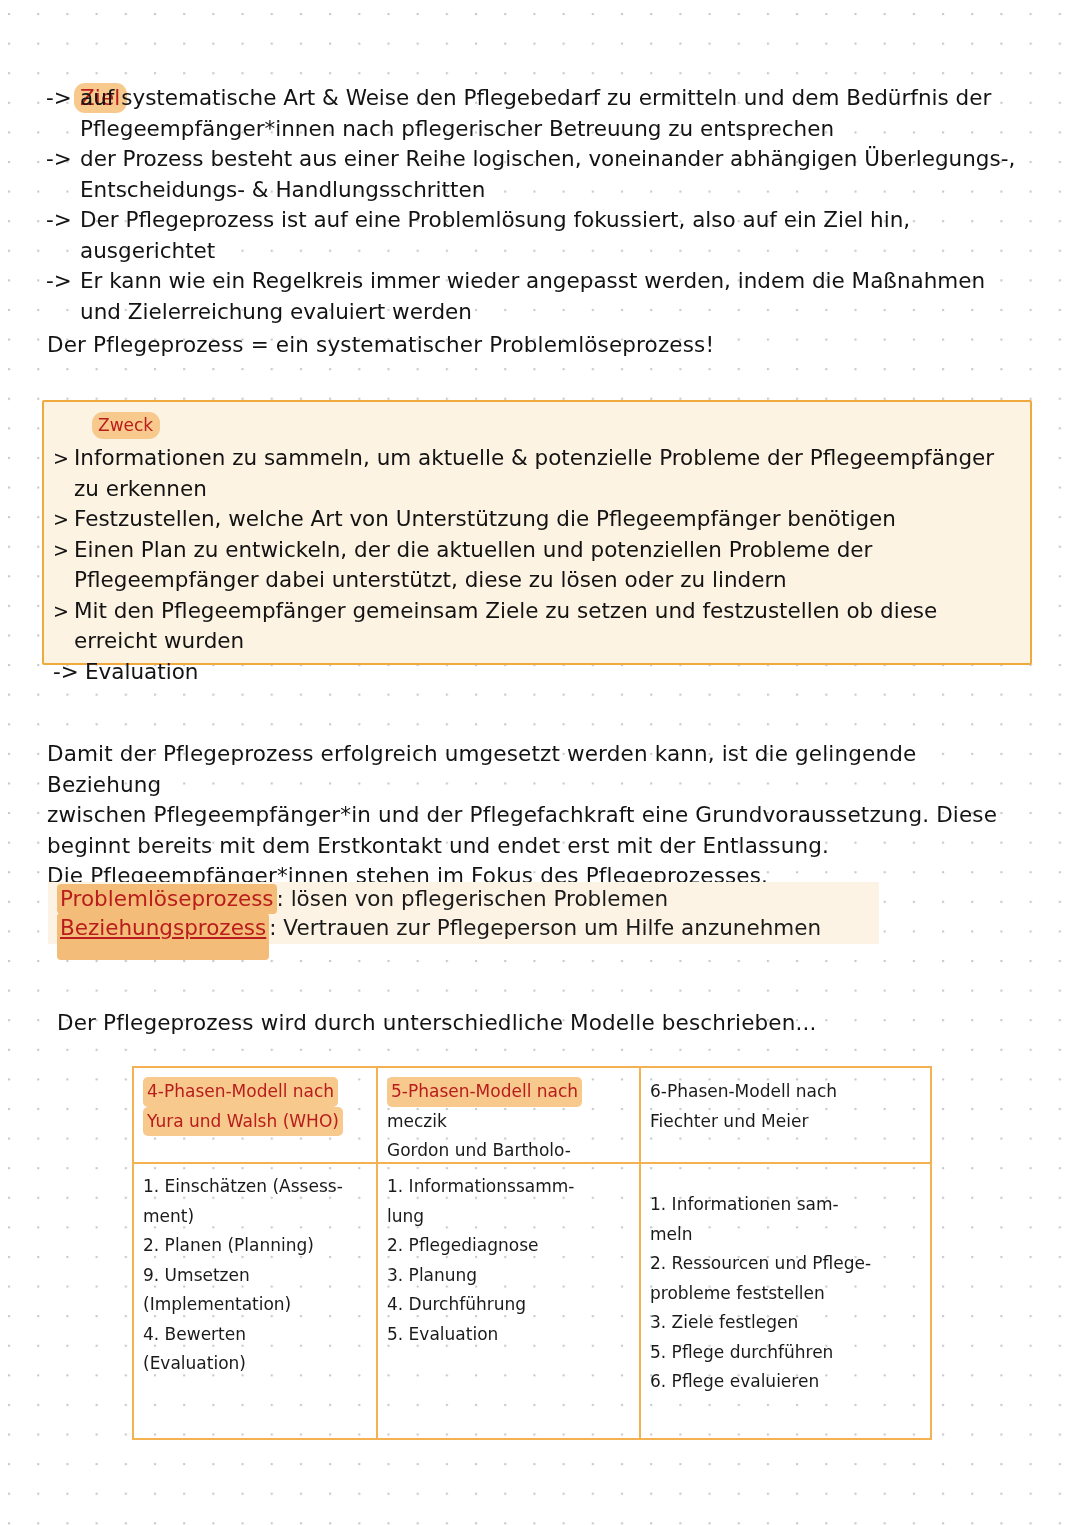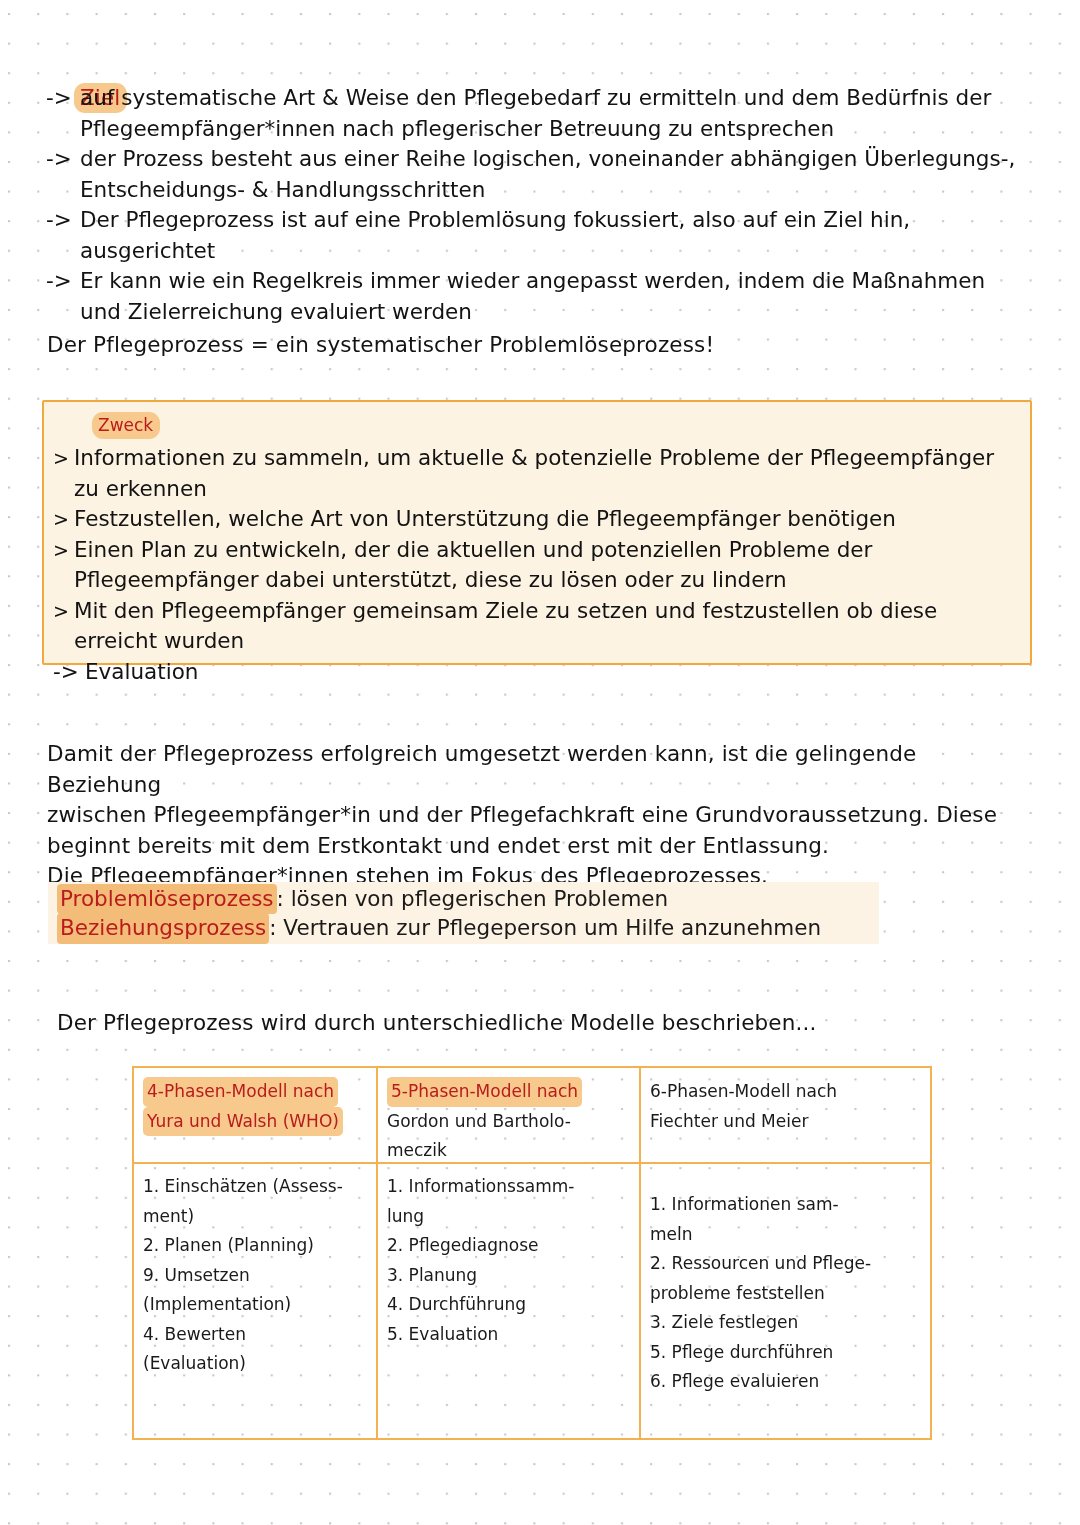--- a/index.html
+++ b/index.html
@@ -217,36 +217,36 @@
   <div class="txt" style="left:47px; top:739px; width:980px; line-height:30.5px;">Damit der Pflegeprozess erfolgreich umgesetzt werden kann, ist die gelingende Beziehung
 zwischen Pflegeempfänger*in und der Pflegefachkraft eine Grundvoraussetzung. Diese
 beginnt bereits mit dem Erstkontakt und endet erst mit der Entlassung.
 Die Pflegeempfänger*innen stehen im Fokus des Pflegeprozesses.</div>
 
   <div class="defs">
     <div class="line l1">
       <span class="hl hl-strong" style="padding:0 3px 0 3px; border-radius:4px;">Problemlöseprozess</span><span>:</span><span> lösen von pflegerischen Problemen</span>
     </div>
     <div class="line l2">
-      <span class="hl hl-strong" style="padding:0 3px 1px 3px; border-radius:4px;">Beziehungsprozess</span><span>:</span><span> Vertrauen zur Pflegeperson um Hilfe anzunehmen</span>
+      <span class="hl hl-strong" style="padding:0 3px 17px 3px; border-radius:4px;text-decoration:underline;">Beziehungsprozess</span><span>:</span><span> Vertrauen zur Pflegeperson um Hilfe anzunehmen</span>
     </div>
   </div>
 
   <div class="txt" style="left:57px; top:1008px;">Der Pflegeprozess wird durch unterschiedliche Modelle beschrieben...</div>
 
   <div class="tbl">
 
     <div class="cell hdr bdr-r bdr-b">
       <span class="ln"><span class="hl" style="padding:0 4px; border-radius:5px;">4-Phasen-Modell nach</span></span>
       <span class="ln"><span class="hl" style="padding:0 4px; border-radius:5px;">Yura und Walsh (WHO)</span></span>
     </div>
     <div class="cell hdr bdr-r bdr-b">
       <span class="ln"><span class="hl" style="padding:0 4px; border-radius:5px;">5-Phasen-Modell nach</span></span>
+      <span class="ln">meczik</span>
       <span class="ln">Gordon und Bartholo-</span>
-      <span class="ln">meczik</span>
     </div>
     <div class="cell hdr bdr-b">
       <span class="ln">6-Phasen-Modell nach</span>
       <span class="ln">Fiechter und Meier</span>
     </div>
 
     <div class="cell body c1 bdr-r">
       <span class="ln">1. Einschätzen (Assess-</span>
       <span class="ln">ment)</span>
       <span class="ln">2. Planen (Planning)</span>

